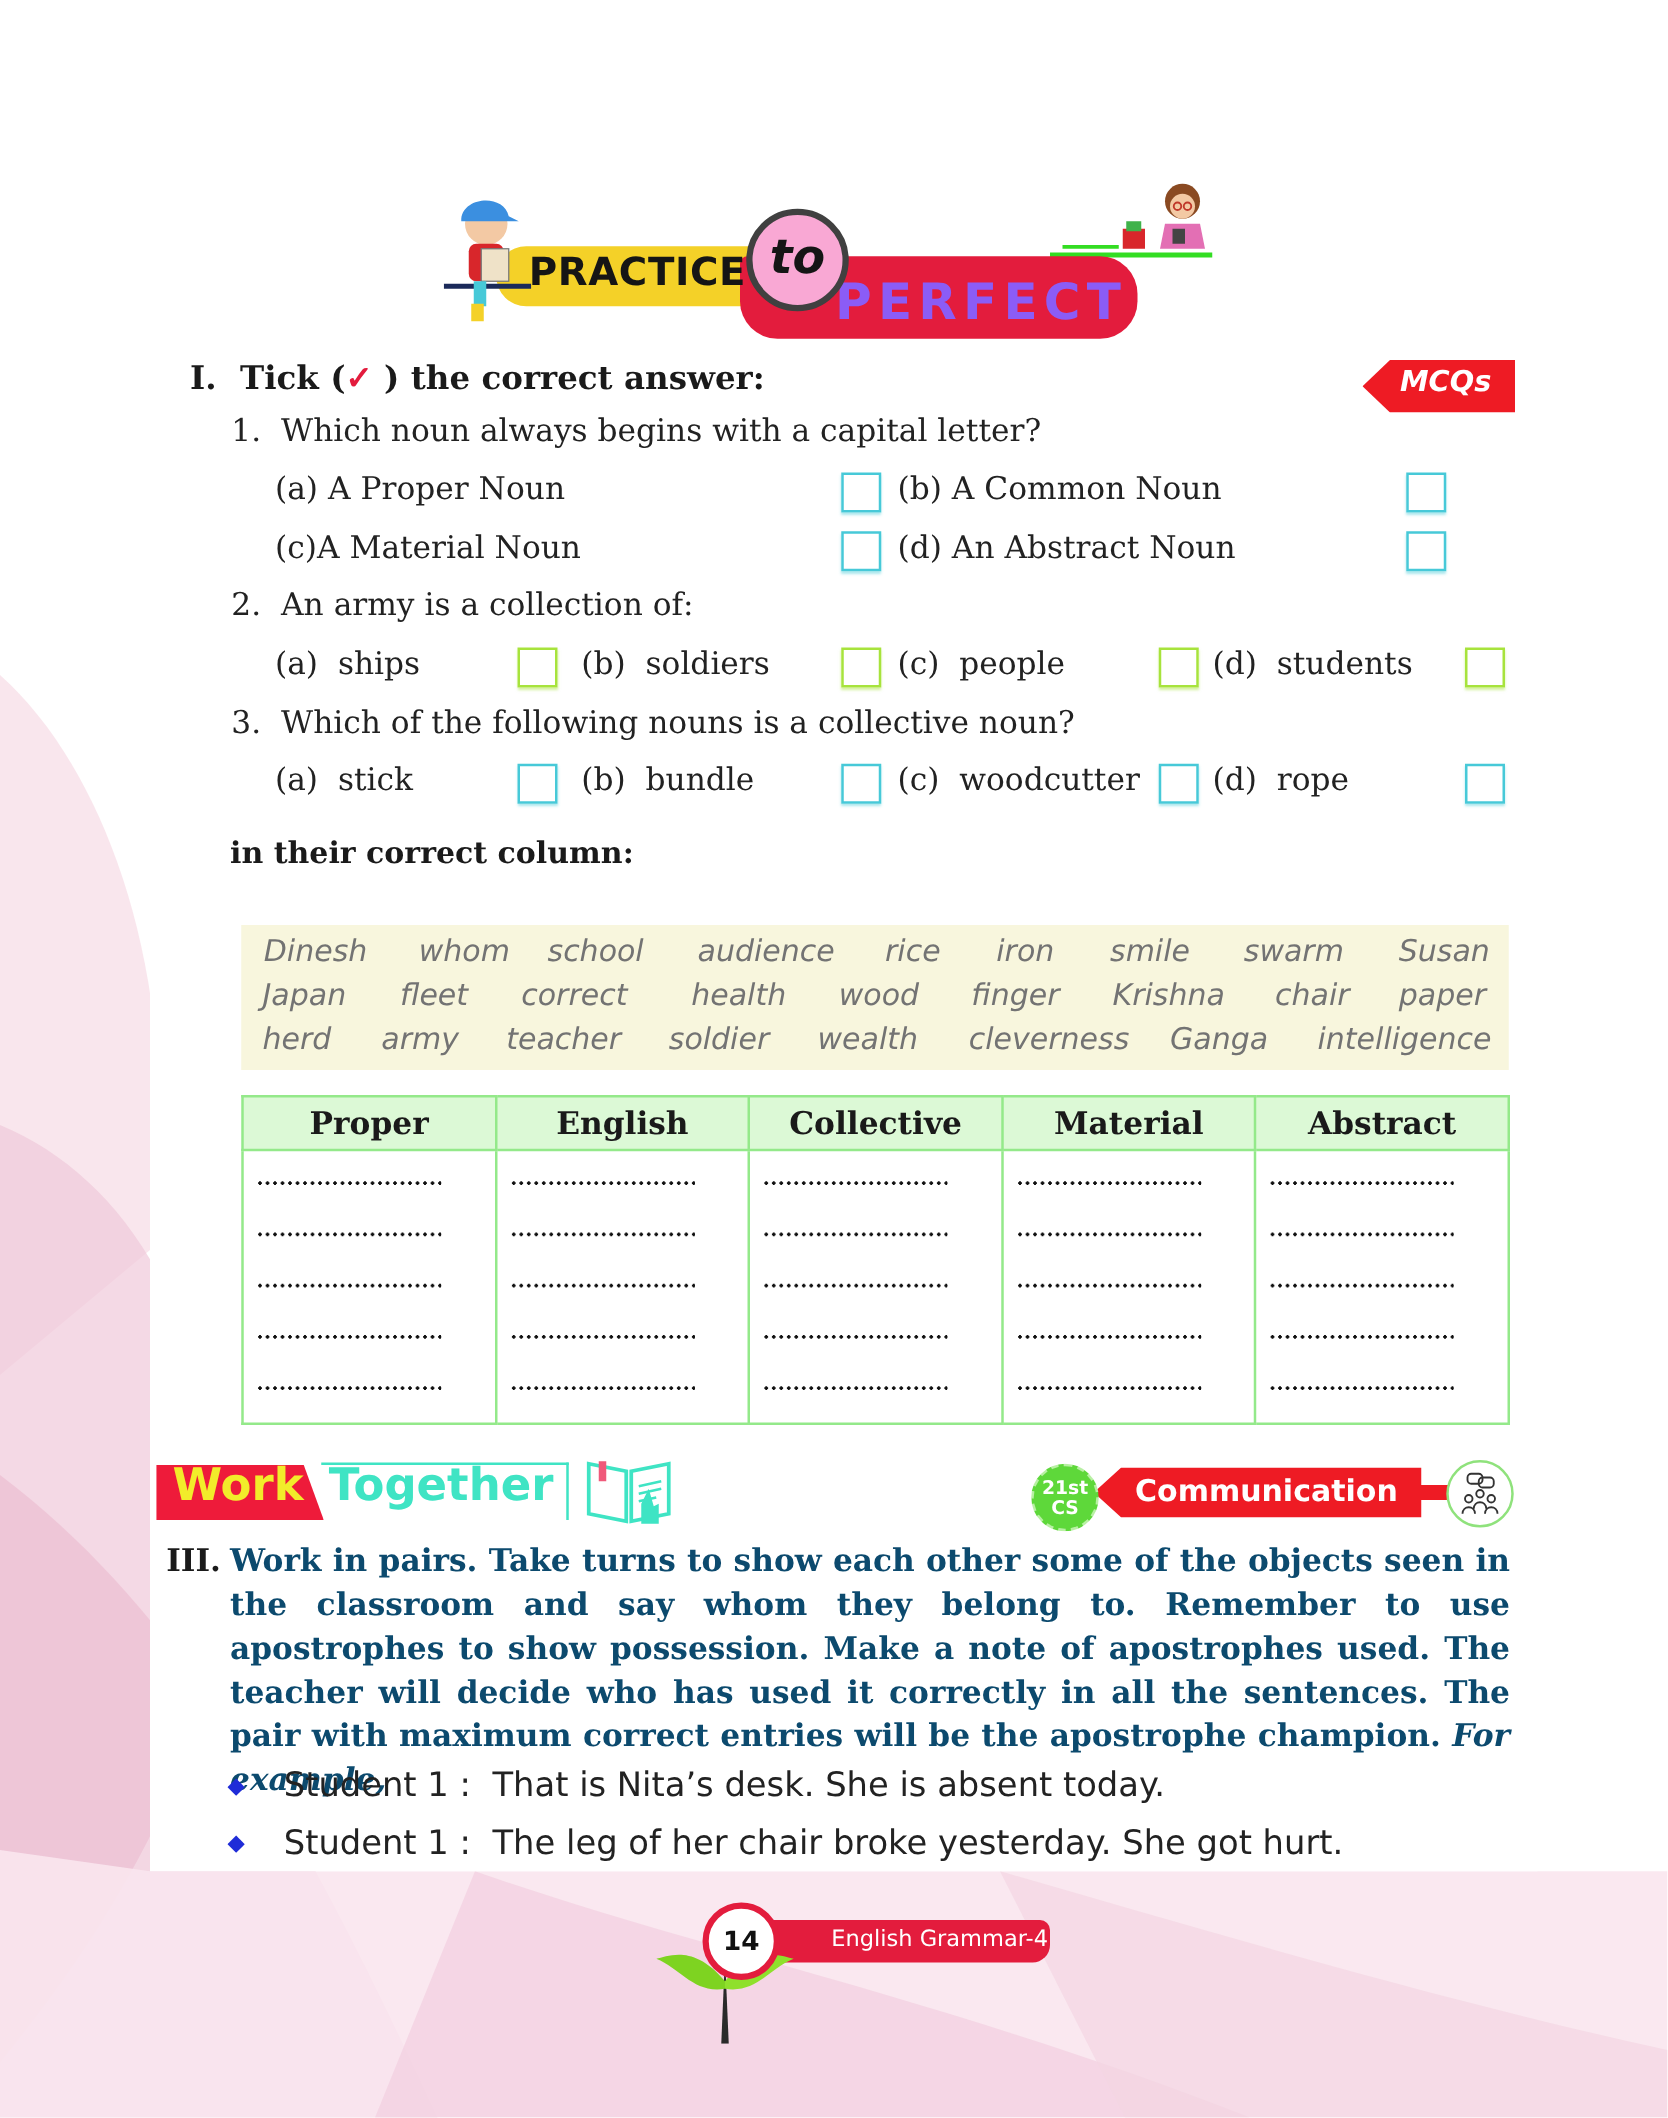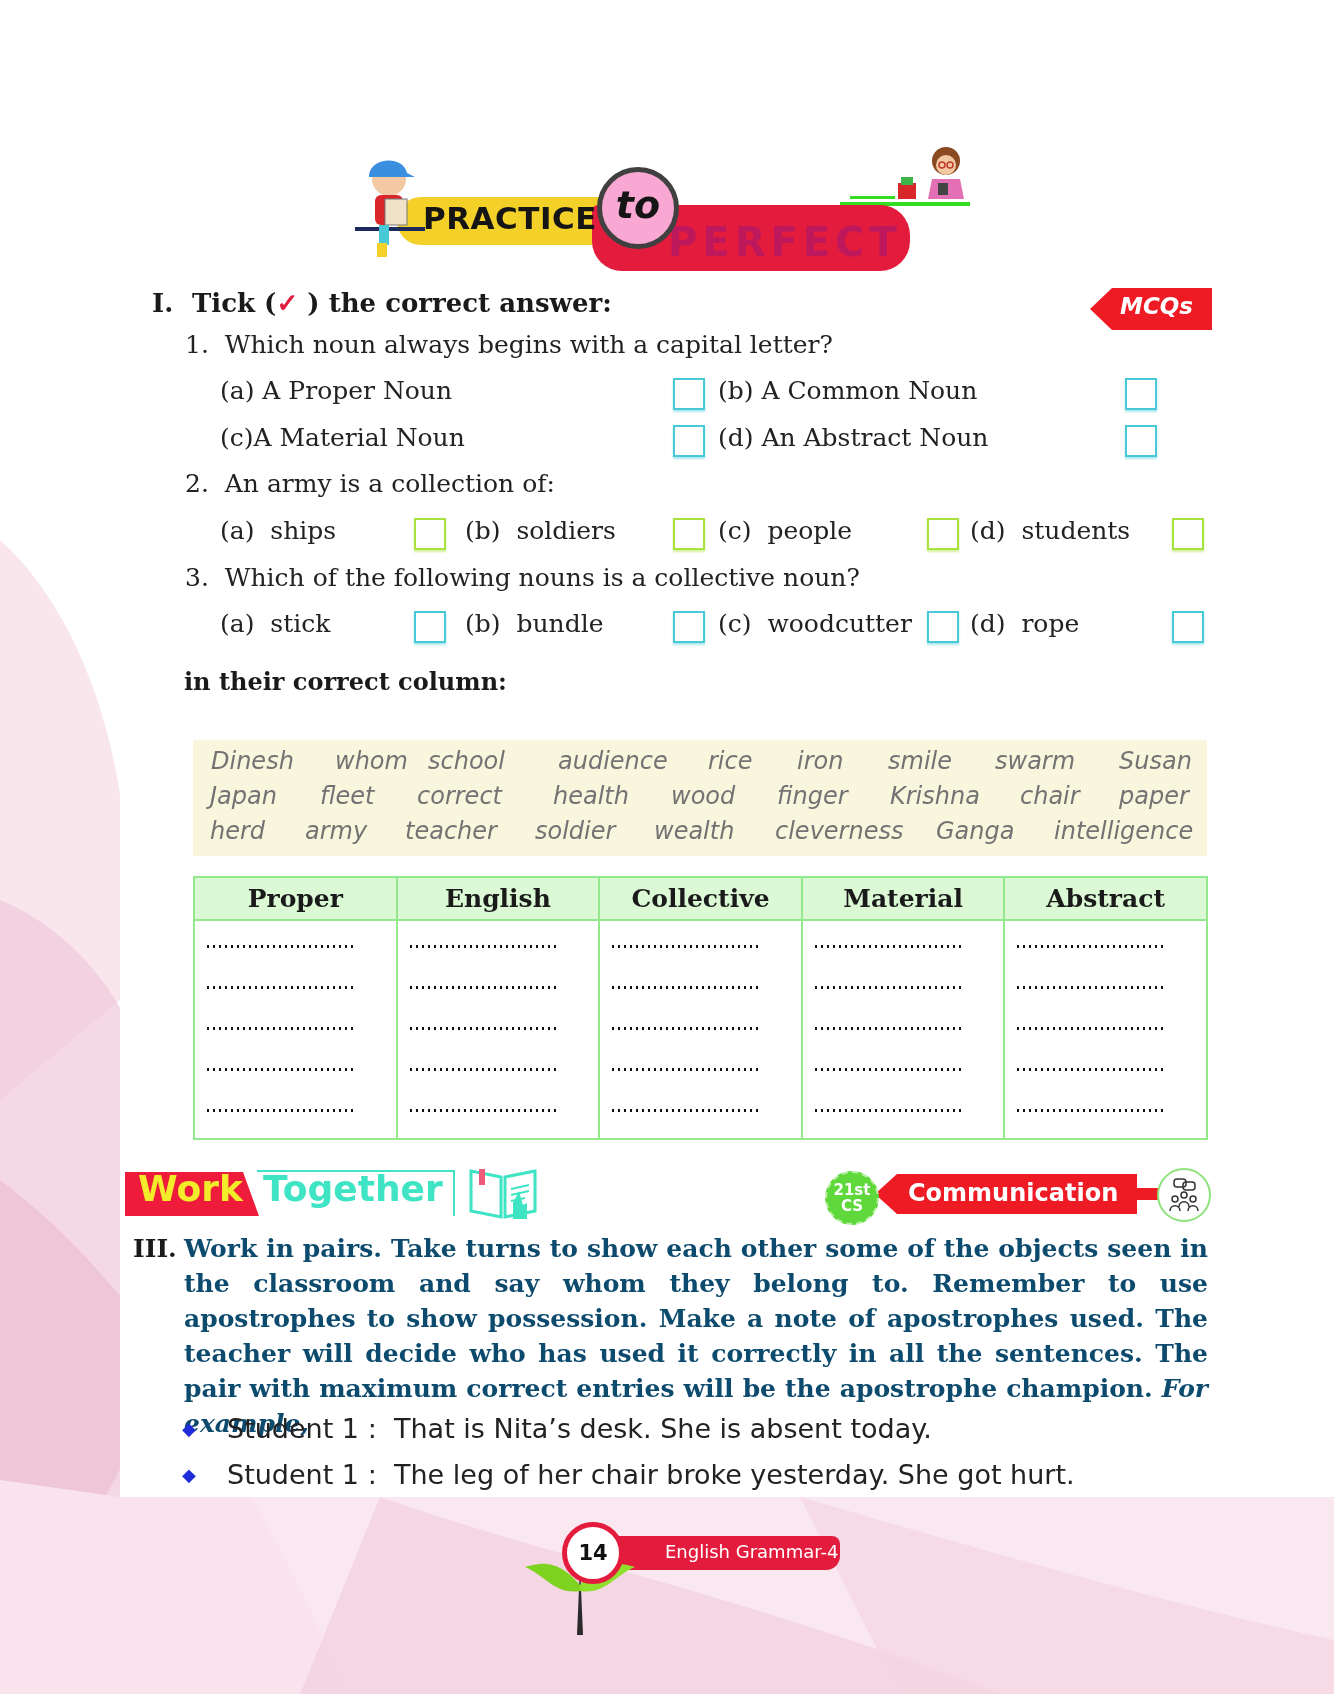--- a/index.html
+++ b/index.html
@@ -26,21 +26,21 @@
     font-family:"DejaVu Sans", sans-serif; font-weight:bold; font-size:31px;
     color:#151515; letter-spacing:0.5px;
   }
   .banner-red {
     position:absolute; left:592px; top:205px; width:318px; height:66px;
     background:#e31c3d; border-radius:6px 30px 30px 30px; z-index:2;
   }
   .banner-perfect {
     position:absolute; left:668px; top:219px; z-index:3;
     font-family:"DejaVu Sans", sans-serif; font-weight:bold; font-size:40px;
-    color:#be185d; letter-spacing:5px;
+    color:#8b5cf6; letter-spacing:5px;
   }
   .banner-circle {
     position:absolute; left:597px; top:167px; width:72px; height:72px; border-radius:50%;
     background:#f9a8d4; border:5px solid #404040; z-index:4;
     display:flex; align-items:center; justify-content:center;
   }
   .banner-to {
     font-family:"DejaVu Sans", sans-serif; font-weight:bold; font-style:italic;
     font-size:38px; color:#151515; margin-top:-6px;
   }
@@ -272,21 +272,21 @@
 <div class="cb" style="left:1172px; top:611px;"></div>
 
 <div class="abs sec-head" style="left:142px; top:664px; width:1070px;">
   <div style="padding-left:42px;"><span style="font-size:24px;">in their correct column:</span></div>
 </div>
 
 <div class="wordbox"></div>
 
 <div class="word" style="left:211px; top:747px;">Dinesh</div>
 <div class="word" style="left:335px; top:747px;">whom</div>
-<div class="word" style="left:428px; top:747px;text-align:center;">school</div>
+<div class="word" style="left:438px; top:747px;text-align:center;">school</div>
 <div class="word" style="left:558px; top:747px;">audience</div>
 <div class="word" style="left:708px; top:747px;">rice</div>
 <div class="word" style="left:797px; top:747px;">iron</div>
 <div class="word" style="left:888px; top:747px;">smile</div>
 <div class="word" style="left:995px; top:747px;">swarm</div>
 <div class="word" style="left:1119px; top:747px;">Susan</div>
 
 <div class="word" style="left:210px; top:782px;">Japan</div>
 <div class="word" style="left:320px; top:782px;">fleet</div>
 <div class="word" style="left:417px; top:782px;">correct</div>

